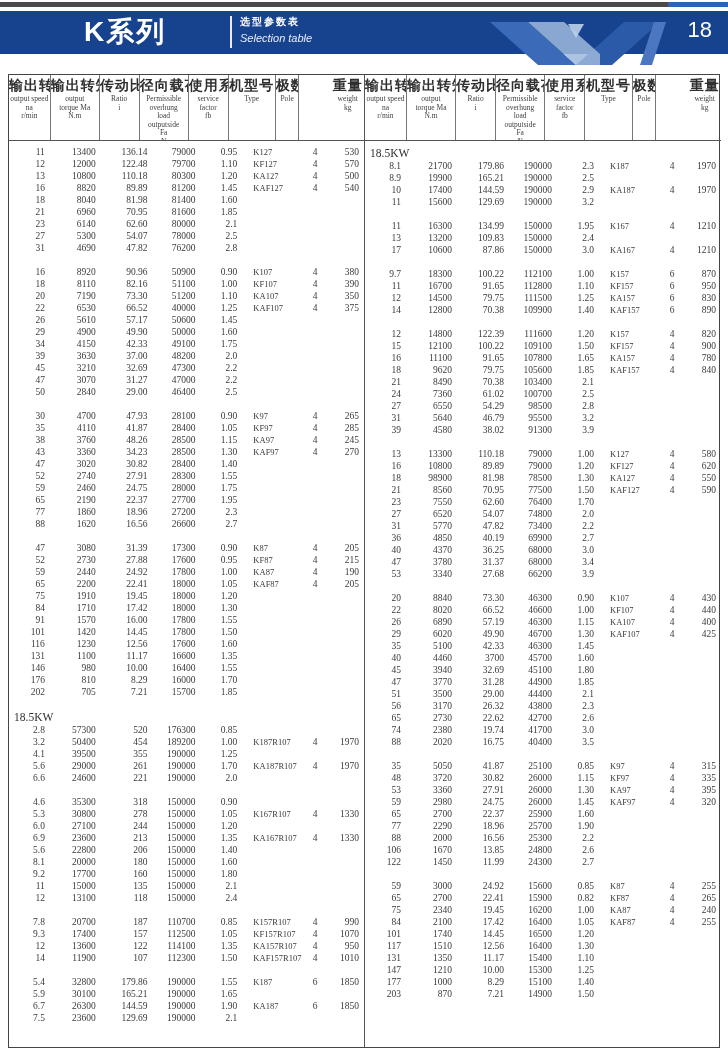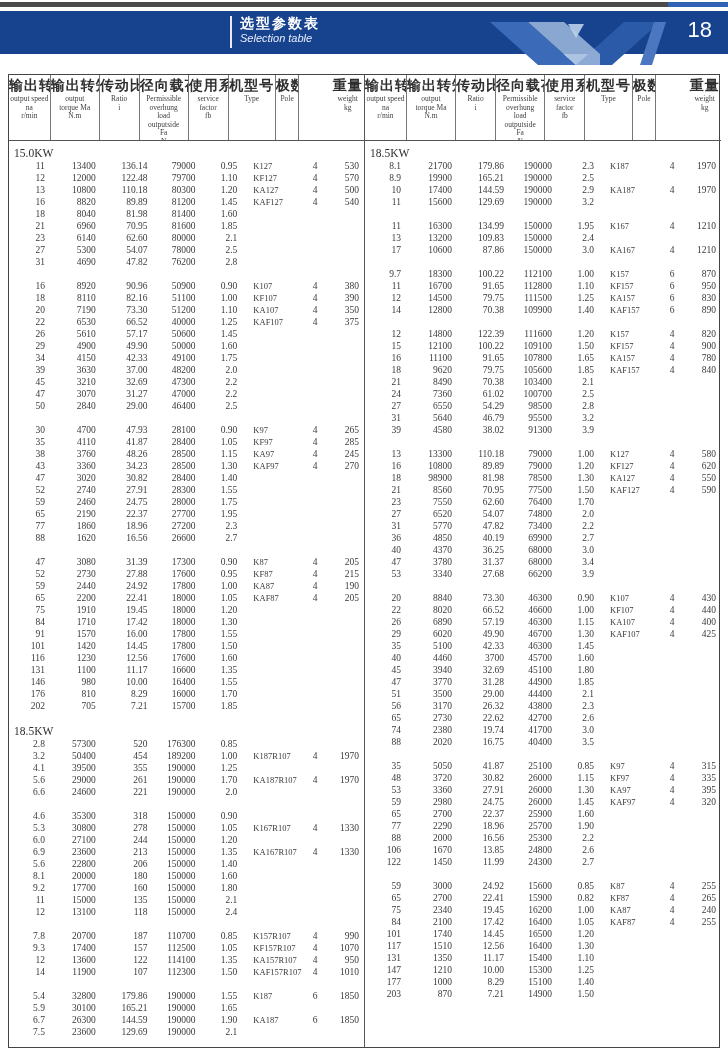--- a/index.html
+++ b/index.html
@@ -5,21 +5,21 @@
   html,body{margin:0;padding:0;background:#fff;}
   .page{position:relative;width:728px;height:1060px;background:#fff;overflow:hidden;
         font-family:"Liberation Serif",serif;color:#3a3a3a;}
   .topbar{position:absolute;left:0;top:2px;width:728px;height:5px;background:#4a4a4a;}
   .topbar-accent{position:absolute;right:0;top:2px;width:60px;height:5px;background:#2f62b5;}
   .band{position:absolute;left:0;top:11px;width:728px;height:43px;background:#17428e;}
   .series{position:absolute;left:84px;top:13px;font-family:"Liberation Sans",sans-serif;
           font-weight:bold;font-size:28px;color:#fff;letter-spacing:2px;}
   .band-divider{position:absolute;left:230px;top:16px;width:2px;height:32px;background:rgba(255,255,255,.9);}
   .title-cn{position:absolute;left:240px;top:15px;font-family:"Liberation Sans",sans-serif;
-            font-weight:bold;font-size:14px;color:#fff;letter-spacing:2px;}
+            font-weight:bold;font-size:10px;color:#fff;letter-spacing:2px;}
   .title-en{position:absolute;left:240px;top:32px;font-family:"Liberation Sans",sans-serif;
             font-size:11px;color:#e8eefb;font-style:italic;}
   .deco{position:absolute;left:480px;top:11px;width:180px;height:43px;}
   .slash{position:absolute;right:62px;top:11px;width:26px;height:43px;}
   .pageno{position:absolute;right:16px;top:17px;font-family:"Liberation Sans",sans-serif;
           font-size:22px;color:#fff;}
   .table{position:absolute;left:8px;top:74px;width:712px;height:974px;border:1px solid #444;
          display:flex;box-sizing:border-box;}
   .half{width:356px;box-sizing:border-box;display:flex;flex-direction:column;}
   .half.left{border-right:1px solid #555;}
@@ -62,20 +62,21 @@
     <svg class="deco" viewBox="0 0 180 43">
       <polygon points="10,0 48,0 96,43 58,43" fill="#3b6ab8"></polygon>
       <polygon points="96,43 144,0 180,0 132,43" fill="#2a5aa8"></polygon>
       <polygon points="48,0 84,0 120,32 120,43 96,43" fill="#9db8dc" opacity="0.85"></polygon>
       <polygon points="88,2 104,2 96,16" fill="#bcd0ea" opacity="0.9"></polygon>
     </svg>
     <svg class="slash" viewBox="0 0 26 43">
       <polygon points="14,0 26,0 12,43 0,43" fill="#4a77c0"></polygon>
     </svg>
   </div>
+  <div class="series">K系列</div>
   <div class="band-divider"></div>
   <div class="title-cn">选型参数表</div>
   <div class="title-en">Selection table</div>
   <div class="pageno">18</div>
 
   <div class="table">
     <div class="half left">
       <div class="thead">
           <div class="hcell">
             <div class="hcn">输出转速</div>
@@ -117,21 +118,20 @@
             <div class="hcn">极数</div>
             <div class="hen">Pole</div>
           </div>
           <div class="hcell">
             <div class="hcn">重量</div>
             <div class="hen">weight
 kg</div>
           </div>
         </div>
       <div class="tbody">
-          <div class="sec-label">15.0KW</div>
           <div class="block">
             <div class="trow">
               <div class="cell c-speed">11</div>
               <div class="cell c-torque">13400</div>
               <div class="cell c-ratio">136.14</div>
               <div class="cell c-load">79000</div>
               <div class="cell c-factor">0.95</div>
               <div class="cell c-type">K127</div>
               <div class="cell c-pole">4</div>
               <div class="cell c-weight">530</div>

